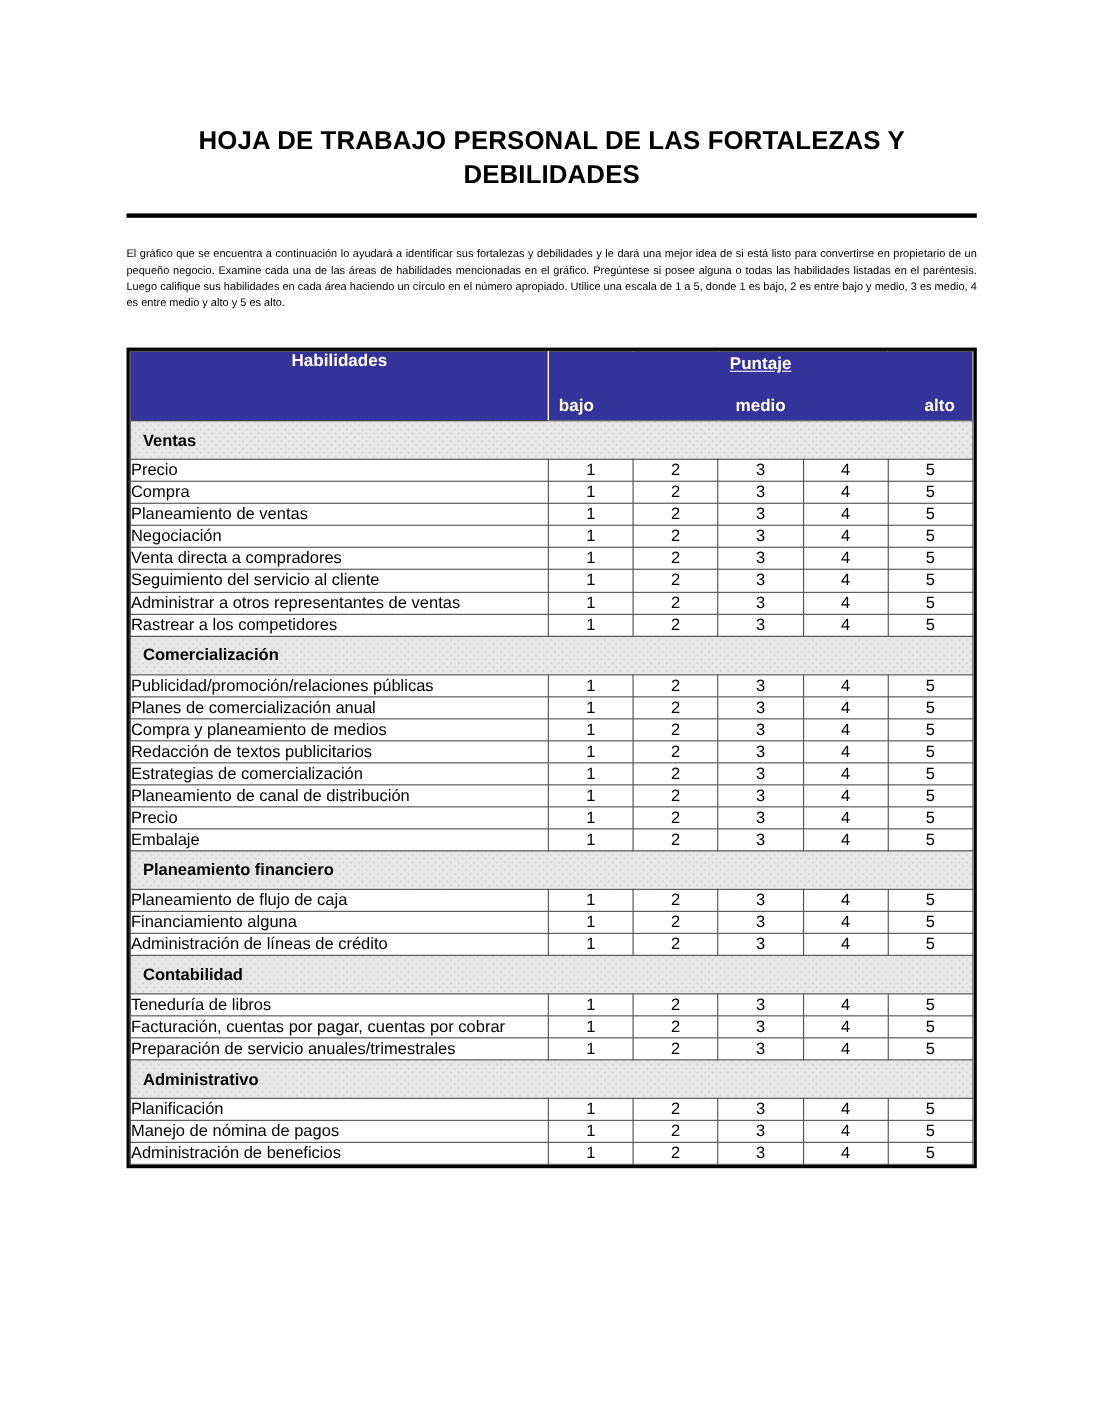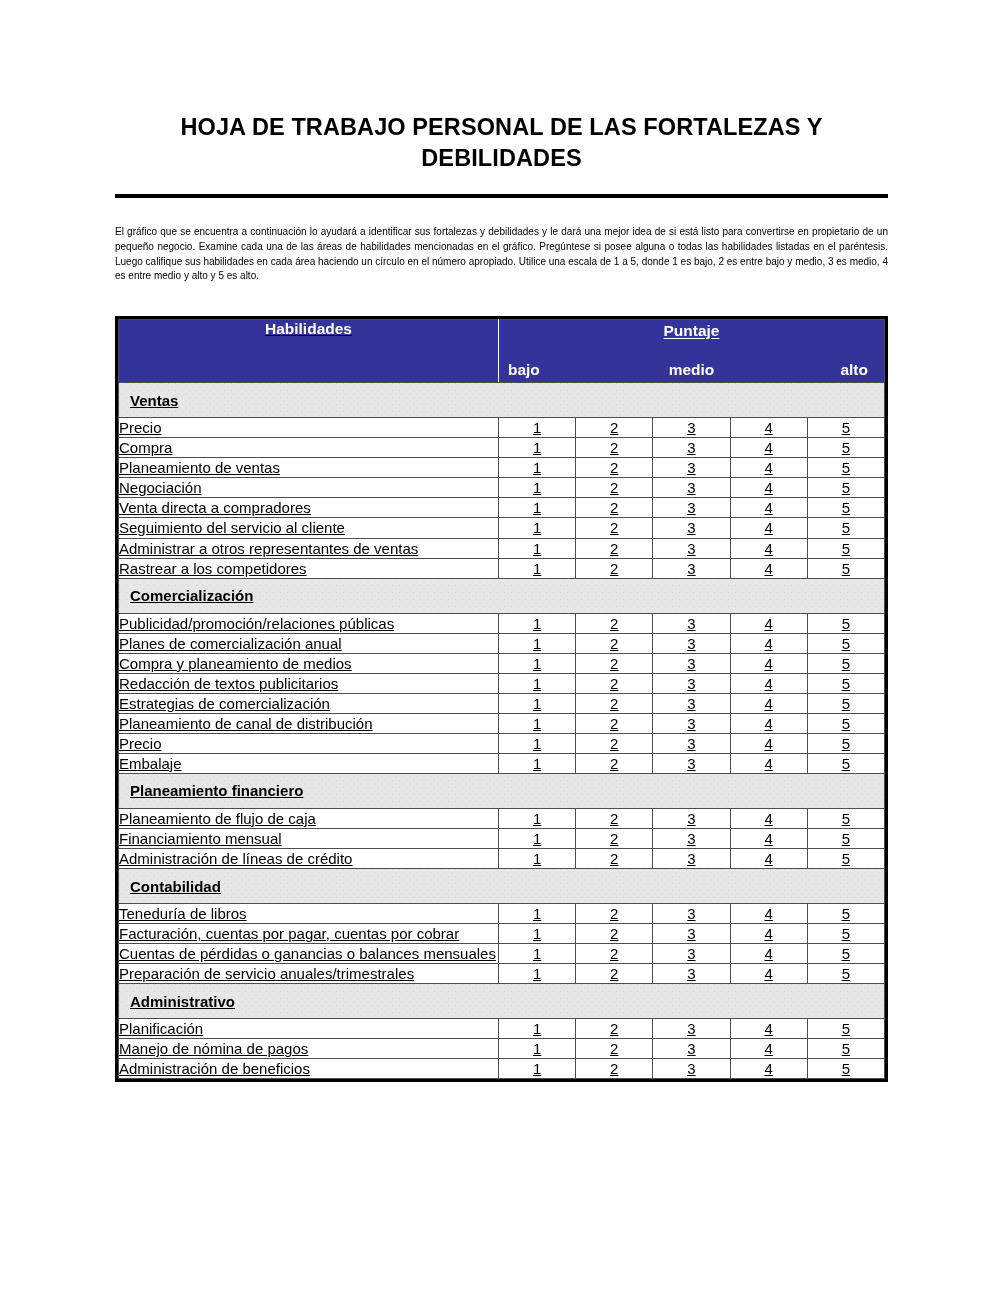--- a/index.html
+++ b/index.html
@@ -45,21 +45,20 @@
     font-size: 10px;
     line-height: 1.48;
     text-align: justify;
     text-justify: inter-word;
   }
 
   
   .tbl-wrap {
     margin-top: 32px;
     border: 3px solid #000000;
-    text-decoration: underline;
   }
   table.sheet {
     border-collapse: collapse;
     width: 100%;
     table-layout: fixed;
   }
   table.sheet td, table.sheet th {
     border: 1px solid #4d4d4d;
     padding: 0;
     vertical-align: top;
@@ -322,21 +321,21 @@
           </tr>
           <tr class="item-row">
             <td class="skill-cell">Planeamiento de flujo de caja</td>
             <td class="score-cell">1</td>
             <td class="score-cell">2</td>
             <td class="score-cell">3</td>
             <td class="score-cell">4</td>
             <td class="score-cell">5</td>
           </tr>
           <tr class="item-row">
-            <td class="skill-cell">Financiamiento mensual</td>
+            <td class="skill-cell">Financiamiento alguna</td>
             <td class="score-cell">1</td>
             <td class="score-cell">2</td>
             <td class="score-cell">3</td>
             <td class="score-cell">4</td>
             <td class="score-cell">5</td>
           </tr>
           <tr class="item-row">
             <td class="skill-cell">Administración de líneas de crédito</td>
             <td class="score-cell">1</td>
             <td class="score-cell">2</td>
@@ -350,28 +349,20 @@
           <tr class="item-row">
             <td class="skill-cell">Teneduría de libros</td>
             <td class="score-cell">1</td>
             <td class="score-cell">2</td>
             <td class="score-cell">3</td>
             <td class="score-cell">4</td>
             <td class="score-cell">5</td>
           </tr>
           <tr class="item-row">
             <td class="skill-cell">Facturación, cuentas por pagar, cuentas por cobrar</td>
-            <td class="score-cell">1</td>
-            <td class="score-cell">2</td>
-            <td class="score-cell">3</td>
-            <td class="score-cell">4</td>
-            <td class="score-cell">5</td>
-          </tr>
-          <tr class="item-row">
-            <td class="skill-cell">Cuentas de pérdidas o ganancias o balances mensuales</td>
             <td class="score-cell">1</td>
             <td class="score-cell">2</td>
             <td class="score-cell">3</td>
             <td class="score-cell">4</td>
             <td class="score-cell">5</td>
           </tr>
           <tr class="item-row">
             <td class="skill-cell">Preparación de servicio anuales/trimestrales</td>
             <td class="score-cell">1</td>
             <td class="score-cell">2</td>

